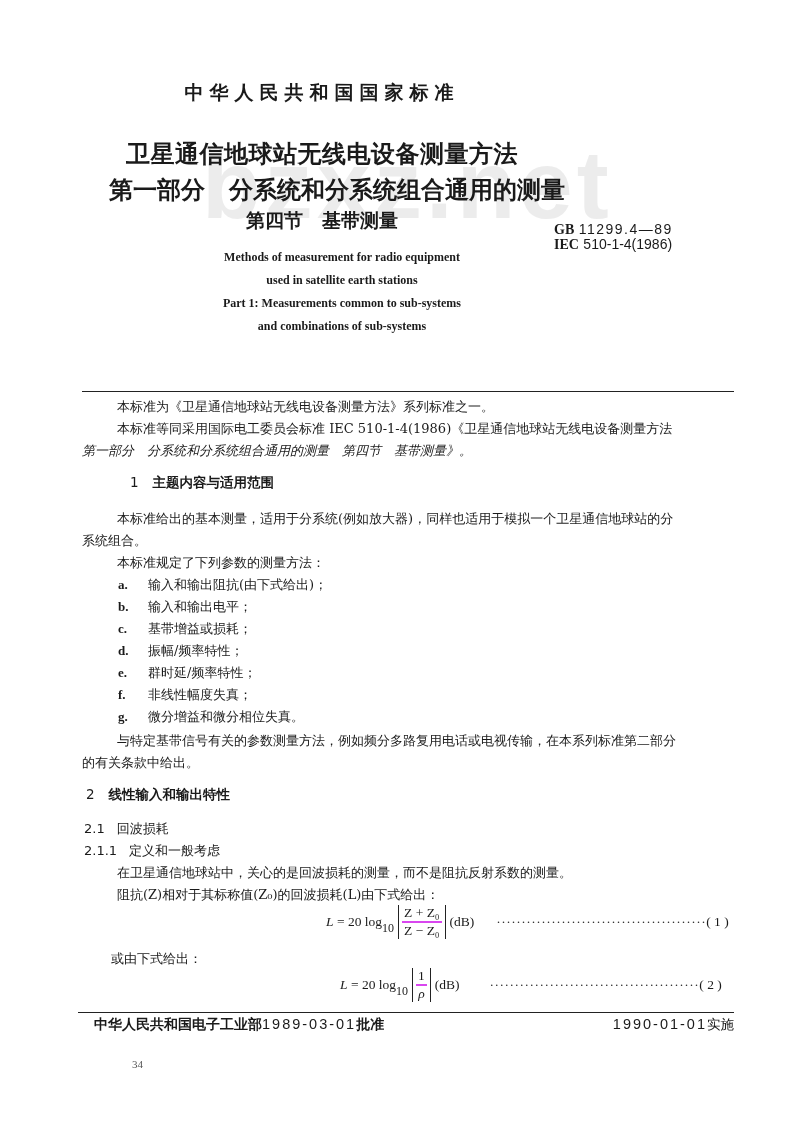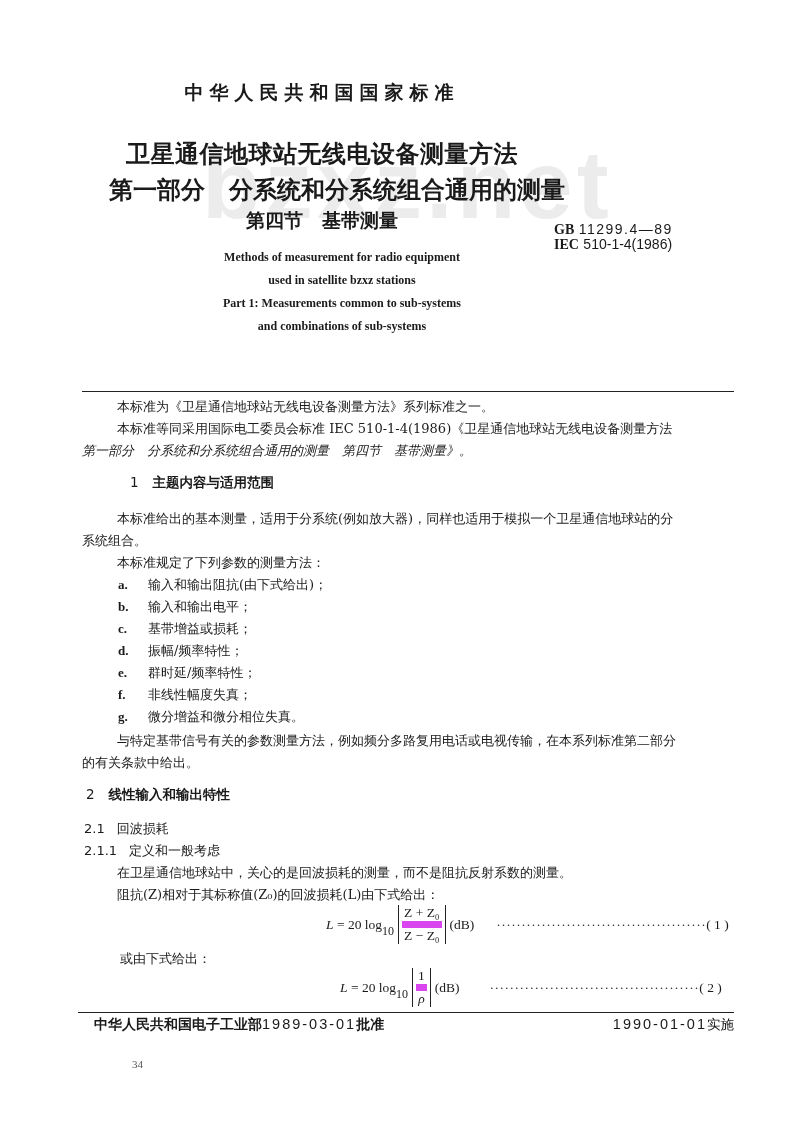--- a/index.html
+++ b/index.html
@@ -35,21 +35,21 @@
   .sub { position: absolute; white-space: nowrap; font-size: 13px; font-family: "DejaVu Serif", serif; }
   .sub .num { font-family: "DejaVu Sans", sans-serif; margin-right: 12px; }
 
   .list-item { position: absolute; left: 118px; font-size: 13px; font-family: "DejaVu Serif", serif; white-space: nowrap; }
   .list-item .mk { display: inline-block; width: 30px; font-family: "Liberation Serif", serif; font-weight: bold; }
 
   .formula { position: absolute; font-family: "Liberation Serif", serif; font-size: 13.5px; display: flex; align-items: center; white-space: nowrap; }
   .formula i { font-style: italic; }
   .abs-bars { display: inline-flex; align-items: center; border-left: 1px solid #222; border-right: 1px solid #222; padding: 0 3px; margin: 0 4px; }
   .frac { display: inline-flex; flex-direction: column; align-items: center; line-height: 16px; }
-  .frac .num-part { border-bottom: 7px solid #d946ef; padding: 0 2px; }
+  .frac .num-part { border-bottom: 2px solid #d946ef; padding: 0 2px; }
   .frac .den-part { padding: 0 2px; }
   .subscript { font-size: 12px; vertical-align: -3px; margin-top: 13px; }
   .dots { letter-spacing: 0.5px; margin-left: 22px; color: #333; }
 
   .footer-left { top: 1016px; left: 82px; font-family: "DejaVu Sans", sans-serif; font-weight: bold; font-size: 14px; }
   .footer-left .date { font-family: "Liberation Sans", sans-serif; font-weight: normal; letter-spacing: 2px; font-size: 14.5px; }
   .footer-right { top: 1016px; right: 66px; font-family: "Liberation Sans", sans-serif; font-size: 14.5px; letter-spacing: 2px; }
   .footer-right .suffix { font-family: "DejaVu Sans", sans-serif; letter-spacing: 0; font-size: 13.5px; }
   .page-num { top: 1058px; left: 120px; font-family: "Liberation Serif", serif; font-size: 11px; color: #555; }
 </style>
@@ -63,21 +63,21 @@
 <div class="abs title2 sans">第一部分　分系统和分系统组合通用的测量</div>
 <div class="abs title3 sans">第四节　基带测量</div>
 
 <div class="abs gbcode">
   <div><b>GB</b> <span class="num">11299.4—89</span></div>
   <div><b>IEC</b> <span class="libsans">510-1-4(1986)</span></div>
 </div>
 
 <div class="abs en-block">
   <span class="en-line">Methods of measurement for radio equipment</span>
-  <span class="en-line">used in satellite bzxz stations</span>
+  <span class="en-line">used in satellite earth stations</span>
   <span class="en-line">Part 1: Measurements common to sub-systems</span>
   <span class="en-line">and combinations of sub-systems</span>
 </div>
 
 <div class="rule top"></div>
 
 <div class="p" style="top:398px; left:117px;">本标准为《卫星通信地球站无线电设备测量方法》系列标准之一。</div>
 <div class="p" style="top:420px; left:117px;text-align:right;">本标准等同采用国际电工委员会标准 IEC 510-1-4(1986)《卫星通信地球站无线电设备测量方法</div>
 <div class="p" style="top:442px; left:82px;font-style:italic;">第一部分　分系统和分系统组合通用的测量　第四节　基带测量》。</div>
 
@@ -117,21 +117,21 @@
     <span class="frac">
       <span class="num-part">Z + Z₀</span>
       <span class="den-part">Z − Z₀</span>
     </span>
   </span>
   <span>(dB)</span>
   <span class="dots">··········································</span>
   <span>( 1 )</span>
 </div>
 
-<div class="p" style="top:950px; left:120px;">或由下式给出：</div>
+<div class="p" style="top:950px; left:111px;">或由下式给出：</div>
 
 <div class="formula" style="top:968px; left:340px;">
   <i>L</i>&nbsp;<span>= 20 log</span><span class="subscript">10</span>
   <span class="abs-bars">
     <span class="frac">
       <span class="num-part">1</span>
       <span class="den-part" style="font-style:italic;">ρ</span>
     </span>
   </span>
   <span>(dB)</span>

